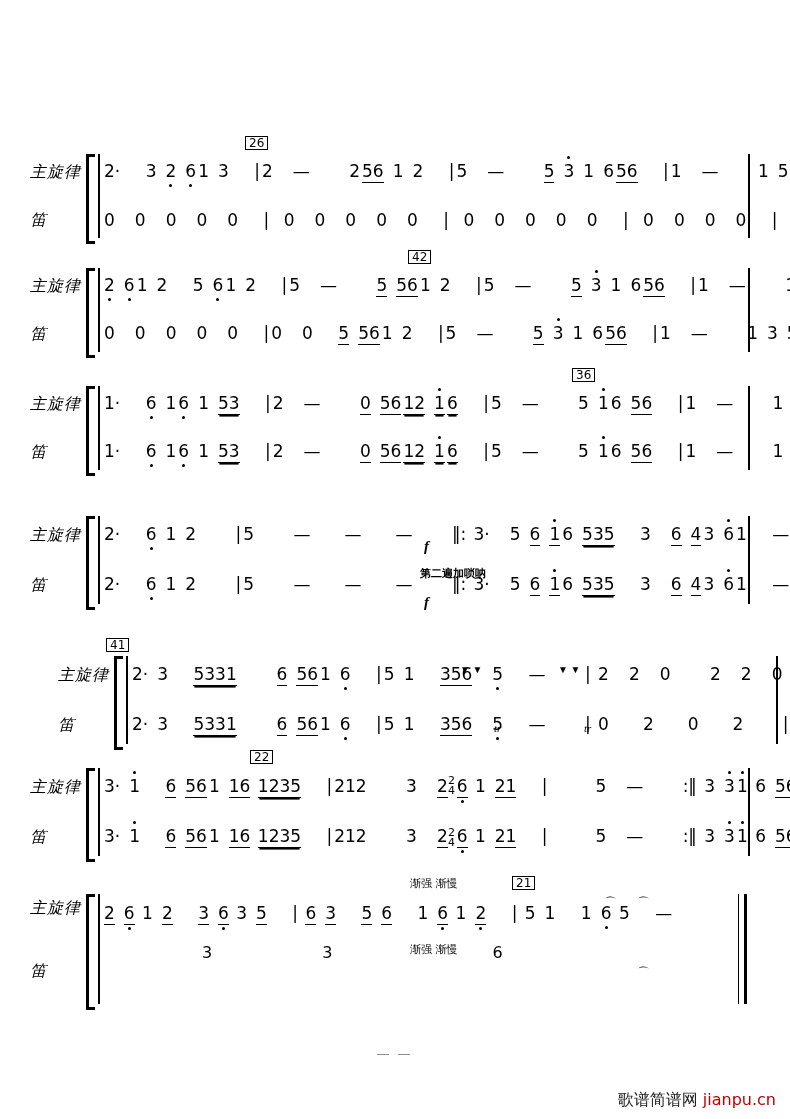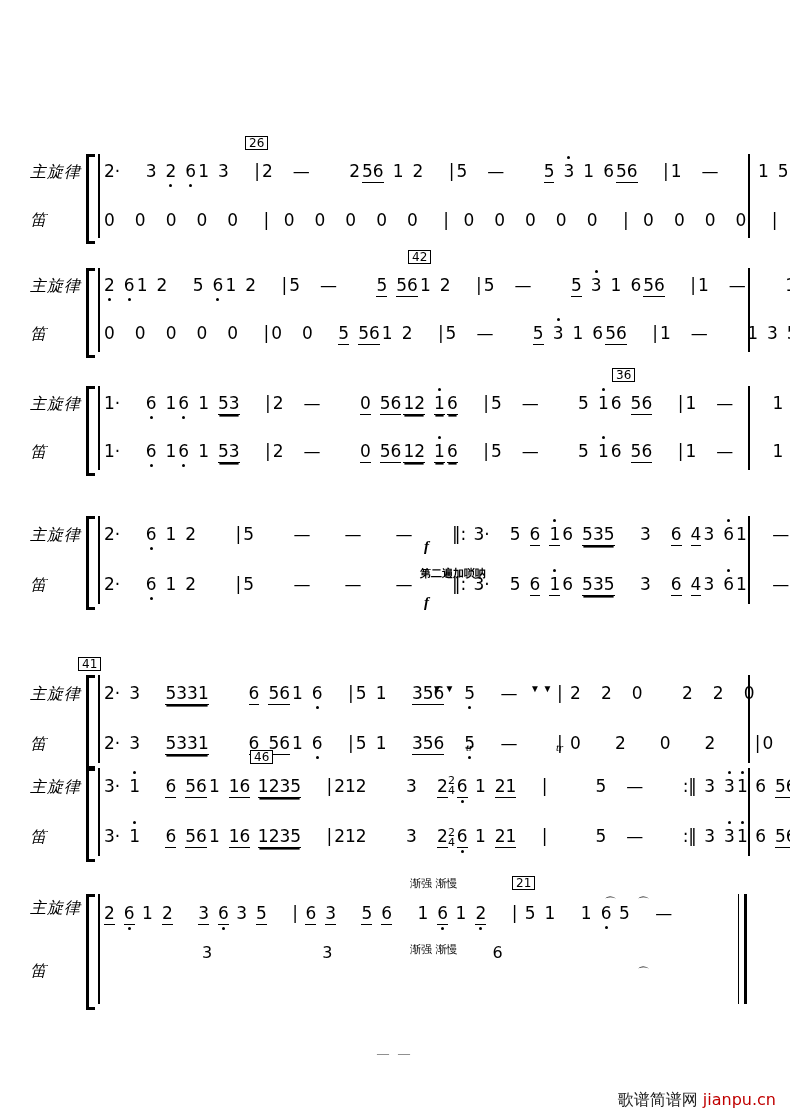--- a/index.html
+++ b/index.html
@@ -183,21 +183,21 @@
         
       </div>
     </div>
   </div>
 
   <div class="system" style="top:380px;height:96px;">
     <div class="bracket" style="top:6px;height:84px;"></div>
     <div class="barline" style="left:98px;top:6px;height:84px;width:2px;"></div>
     <div class="barline" style="left:748px;top:6px;height:84px;width:2px;"></div>
 
-    <div class="measnum" style="left:572px;top:-12px;margin-left:40px;">36</div>
+    <div class="measnum" style="left:572px;top:-12px;">36</div>
 
     <div class="staff-row" style="height:48px;">
       <div class="label">主旋律</div>
       <div class="mline" style="left:104px;">
         <span class="n wide">1·</span>
         <span class="n dotdn">6</span><span class="n tight">1</span><span class="n dotdn">6</span><span class="n">1</span><span class="n beam2 wide">53</span>
         <span class="n tight">|</span><span class="n wide">2</span><span class="n xwide">—</span>
         <span class="n beam1">0</span><span class="n beam1 tight">56</span><span class="n beam2">12</span><span class="n beam2 tight dotup">1</span><span class="n beam2 wide">6</span>
         <span class="n tight">|</span><span class="n wide">5</span><span class="n xwide">—</span>
         <span class="n">5</span><span class="n dotup tight">1</span><span class="n">6</span><span class="n beam1 wide">56</span>
@@ -256,21 +256,21 @@
         <span class="n xwide">—</span><span class="n xwide">—</span><span class="n xwide">—</span>
         <span class="n tight">‖:</span>
         <span class="n wide">3·</span><span class="n">5</span><span class="n beam1">6</span><span class="n beam1 tight dotup">1</span><span class="n">6</span><span class="n beam2 wide">535</span>
         <span class="n wide">3</span><span class="n beam1">6</span><span class="n beam1 tight">4</span><span class="n">3</span><span class="n tight dotup">6</span><span class="n wide">1</span>
         <span class="n xwide">—</span>
         
       </div>
     </div>
   </div>
 
-  <div class="system" style="top:669px;height:100px;">
+  <div class="system" style="top:650px;height:100px;margin-left:28px;">
     <div class="bracket" style="top:6px;height:88px;"></div>
     <div class="barline" style="left:98px;top:6px;height:88px;width:2px;"></div>
     <div class="barline" style="left:748px;top:6px;height:88px;width:2px;"></div>
 
     <div class="measnum" style="left:78px;top:-12px;">41</div>
 
     <div class="vmark" style="left:432px;top:14px;">▼ ▼</div>
     <div class="vmark" style="left:530px;top:14px;">▼ ▼</div>
     <div class="ornament" style="left:466px;top:72px;">tr</div>
     <div class="ornament" style="left:556px;top:72px;">tr</div>
@@ -309,21 +309,21 @@
         
       </div>
     </div>
   </div>
 
   <div class="system" style="top:762px;height:100px;">
     <div class="bracket" style="top:6px;height:88px;"></div>
     <div class="barline" style="left:98px;top:6px;height:88px;width:2px;"></div>
     <div class="barline" style="left:748px;top:6px;height:88px;width:2px;"></div>
 
-    <div class="measnum" style="left:250px;top:-12px;">46</div>
+    <div class="measnum" style="left:250px;top:-12px;">22</div>
 
     <div class="timesig" style="left:448px;top:14px;">
       <div>2</div>
       <div>4</div>
     </div>
     <div class="timesig" style="left:448px;top:66px;">
       <div>2</div>
       <div>4</div>
     </div>
 

